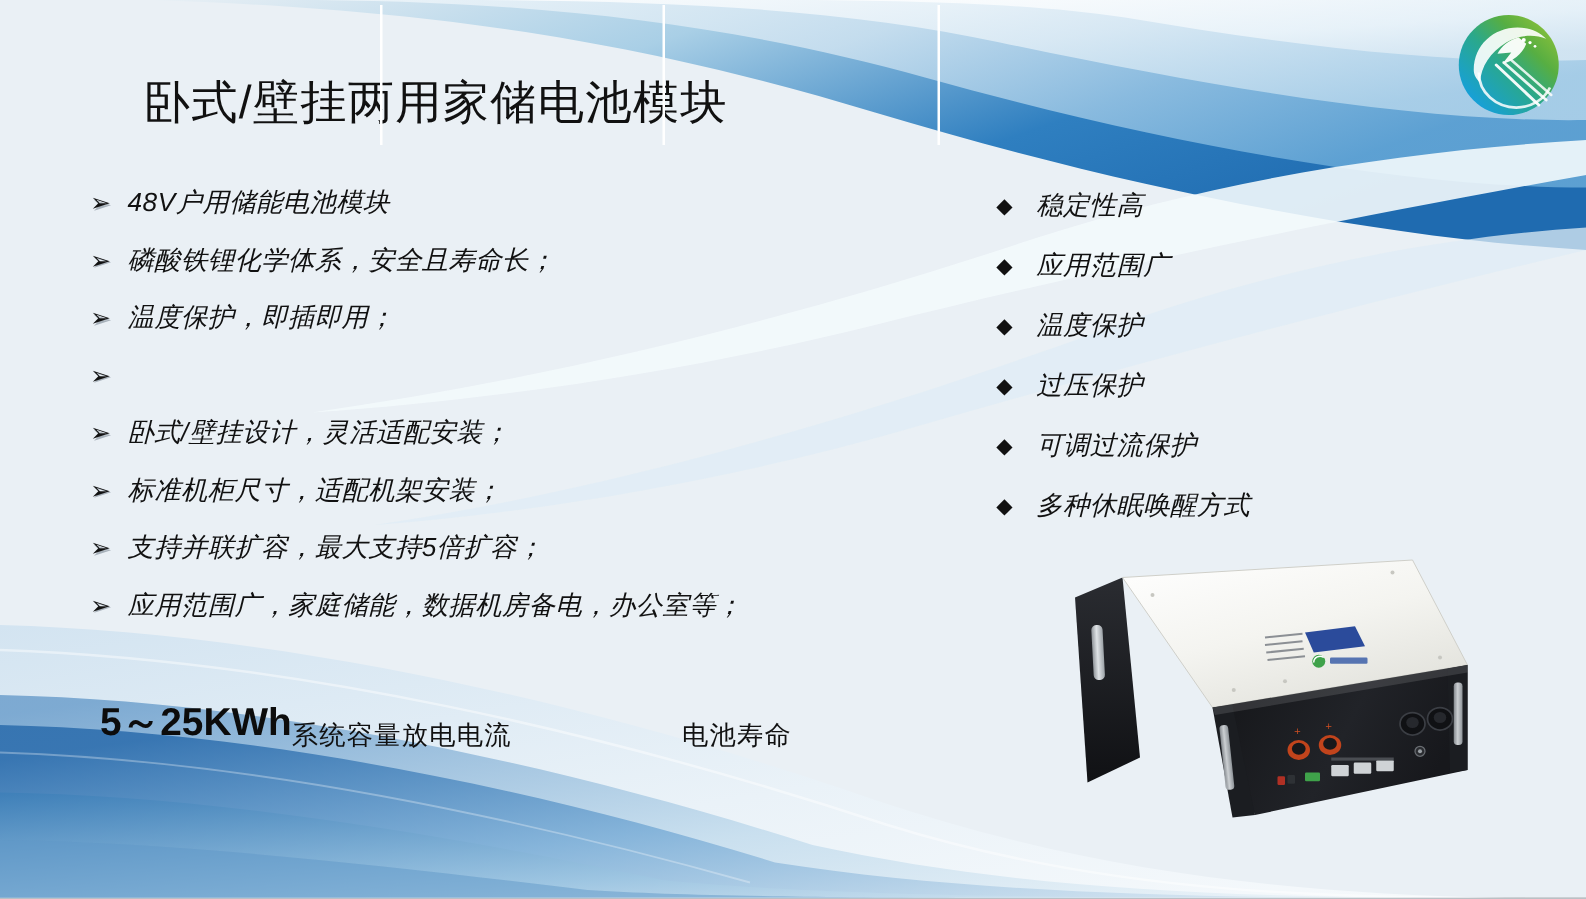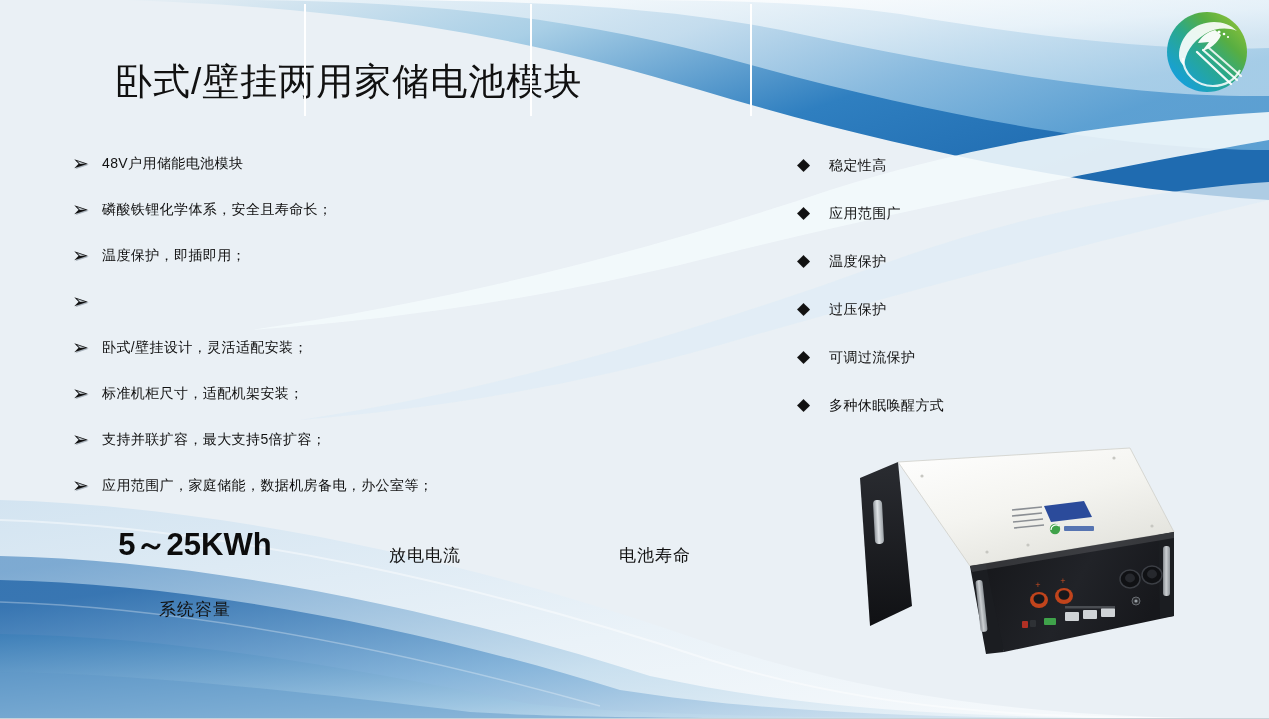--- a/index.html
+++ b/index.html
@@ -60,43 +60,44 @@
     font-size:20px; line-height:26px;
     color:#111;
     text-shadow:1px 1px 0 rgba(160,170,180,.9);
   }
   .col-right .bullet-mark {
     font-size:17px;
     text-shadow:none;
     width:32px;
   }
   .bullet-text {
-    font-size:14px; line-height:26px; color:#111;
+    font-size:21px; line-height:26px; color:#111;
     letter-spacing:.4px;
+    font-style:italic;
   }
 
   
   .stats {
     position:absolute; left:80px; top:512px;
     width:690px; height:120px;
     display:flex; z-index:5;
   }
   .stat {
     flex:1 1 0;
-    display:flex; flex-direction:column;
-    align-items:center; justify-content:flex-start;
+    display:flex; flex-direction:row;
+    align-items:center; justify-content:space-between;
     position:relative;
   }
   .stat-value {
     font-size:31px; font-weight:bold; color:#0c0c0c;
     letter-spacing:0px; white-space:nowrap;
     margin-top:12px;
   }
   .stat-label {
-    font-size:17px; color:#111; white-space:nowrap;
+    font-size:21px; color:#111; white-space:nowrap;
     margin-top:32px; letter-spacing:1px;
   }
   .divider {
     position:absolute; top:4px;
     width:2px; height:112px;
     background:#ffffff;
     z-index:5;
   }
   .divider.d1 { left:304px; }
   .divider.d2 { left:530px; }

